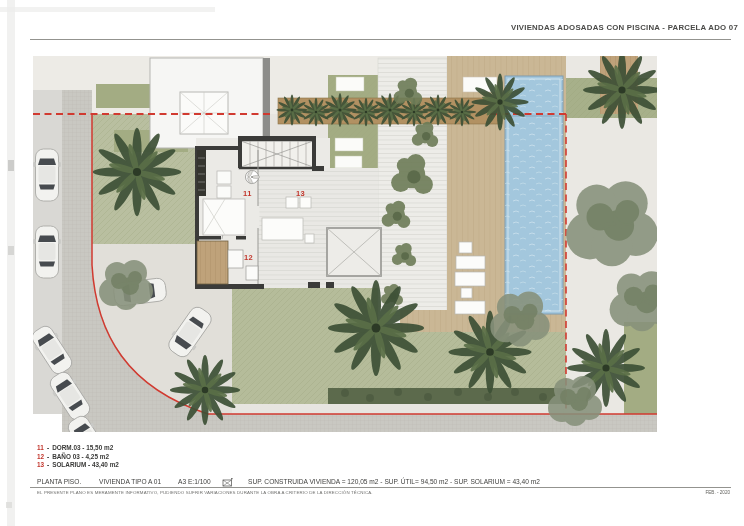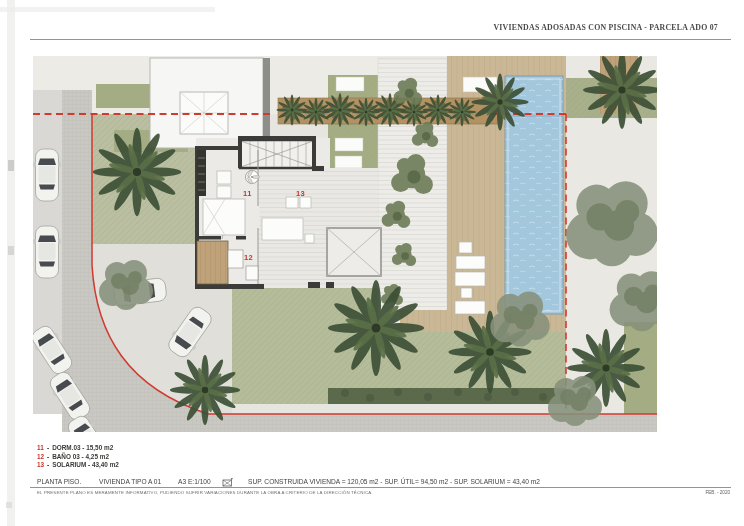--- a/index.html
+++ b/index.html
@@ -1,19 +1,19 @@
 <!DOCTYPE html>
 <html><head>
 <meta charset="utf-8">
 <style>
   html,body{margin:0;padding:0;background:#ffffff;}
   .page{position:relative;width:744px;height:526px;background:#ffffff;overflow:hidden;
         font-family:"Liberation Sans",sans-serif;color:#3a3a38;}
-  .hdr{position:absolute;top:23px;right:26px;font-size:7.8px;font-weight:bold;
-       letter-spacing:.25px;color:#4a4a48;font-family:Liberation Serif, serif;}
+  .hdr{position:absolute;top:23px;right:6px;font-size:7.8px;font-weight:bold;
+       letter-spacing:.25px;color:#4a4a48;}
   .rule{position:absolute;left:30px;width:701px;height:1px;background:#93938f;}
   .rule.top{top:39px;}
   .rule.bottom{top:487px;}
   .legend{position:absolute;left:37px;top:443px;font-size:6.4px;font-weight:bold;color:#3a3a38;}
   .legend .row{height:8.8px;display:flex;align-items:center;}
   .legend .num{color:#c2362c;width:10px;}
   .legend .sep{margin-right:3px;color:#3a3a38;}
   .titleline{position:absolute;left:0;top:478px;width:744px;height:10px;
              font-size:6.6px;color:#3f3f3d;}
   .titleline span{position:absolute;top:0;white-space:nowrap;}

